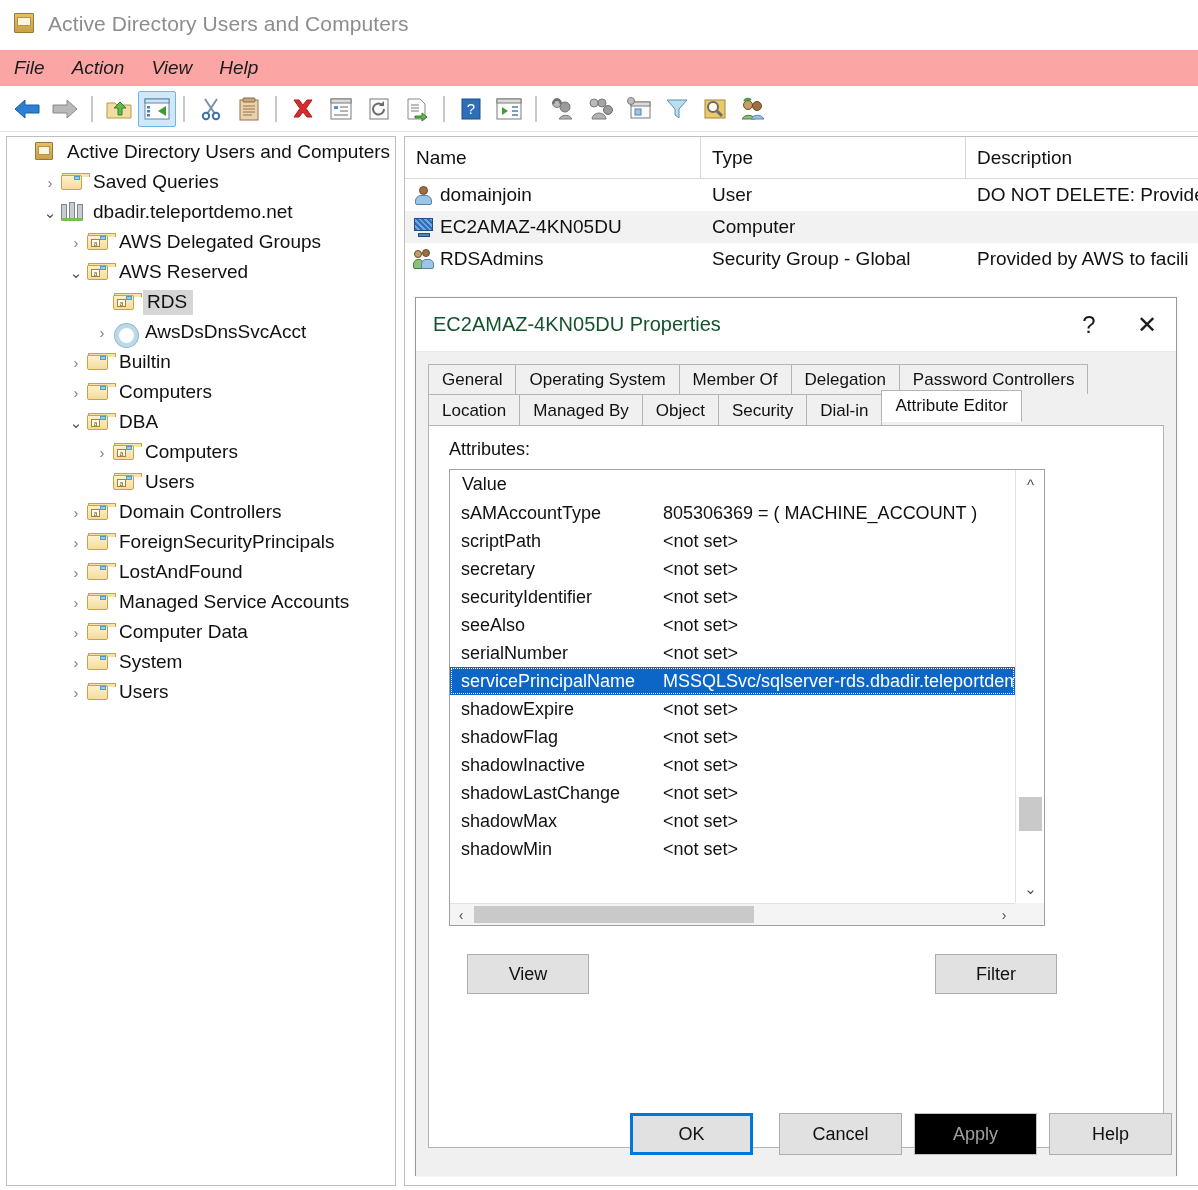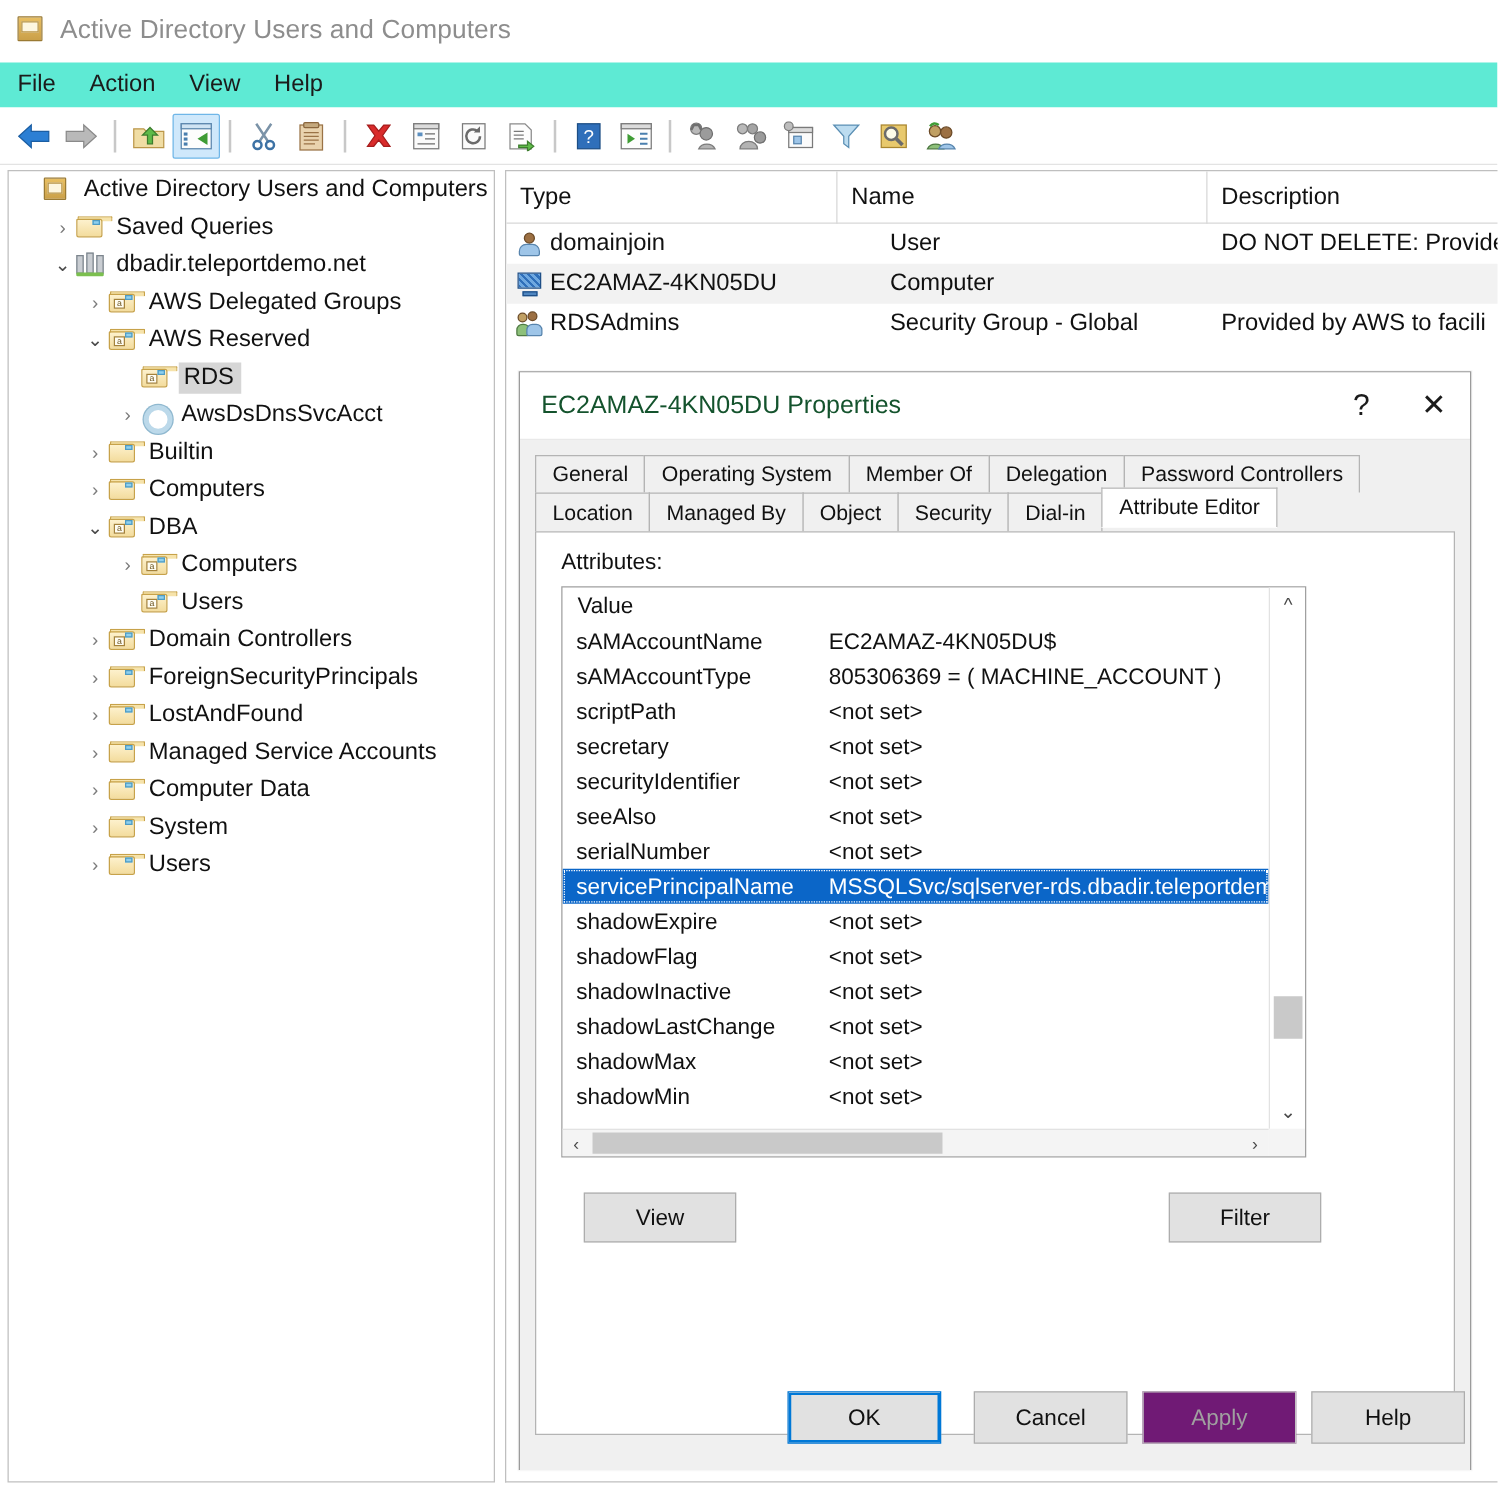--- a/index.html
+++ b/index.html
@@ -39,21 +39,22 @@
     background: #fdf6e0; border: 1px solid #b79448;
   }
   .titlebar .title-text {
     font-size: 21px; color: #8d8d8d; letter-spacing: .1px;
   }
 
   
   .menubar {
     position: absolute; left: 0; top: 50px; width: 1198px; height: 36px;
     display: flex; align-items: center; padding-left: 14px;
-    background: #5eead4;
+    background: #fca5a5;
+    font-style: italic;
   }
   .menubar .mi {
     font-size: 19px; color: #1b1b1b; padding: 2px 15px 2px 0px; margin-right: 12px;
     cursor: default;
   }
 
   
   .toolbar {
     position: absolute; left: 0; top: 86px; width: 1198px; height: 46px;
     background: #ffffff;
@@ -255,21 +256,21 @@
   .hscroll .arrow.r { right: 0; }
   .hscroll .thumb { position: absolute; left: 24px; top: 2px; height: 17px; width: 280px; background: #c9c9c9; }
   .corner { position: absolute; right: 0; bottom: 0; width: 29px; height: 22px; background: #f4f4f4; }
 
   .btn {
     background: #e1e1e1; border: 1px solid #adadad;
     font-size: 18px; color: #111;
     display: flex; align-items: center; justify-content: center;
     font-family: "Liberation Sans", sans-serif;
   }
-  .btn.disabled { color: #a0a0a0; background: #701a75; border-color: #c2c2c2; }
+  .btn.disabled { color: #a0a0a0; background: #000000; border-color: #c2c2c2; }
   .btn.default { border: 1px solid #0078d7; box-shadow: inset 0 0 0 2px #0078d7; }
 
   .btn-view { position: absolute; left: 38px; top: 528px; width: 122px; height: 40px; }
   .btn-filter { position: absolute; left: 506px; top: 528px; width: 122px; height: 40px; }
 
   .dlg-footer { position: absolute; left: 0; bottom: 0; width: 100%; height: 78px; }
   .dlg-footer .btn { position: absolute; top: 15px; width: 123px; height: 42px; }
   .b-ok { left: 214px; }
   .b-cancel { left: 363px; }
   .b-apply { left: 498px; }
@@ -637,22 +638,22 @@
               <div class="dot"></div>
             </div>
           </span>
           <span class="tlabel">Users</span>
         </div>
       </div>
   </div>
 
   <div class="listpane">
     <div class="lhead">
+      <div class="hc" style="width:296px">Name</div>
       <div class="hc" style="width:265px">Type</div>
-      <div class="hc" style="width:296px">Name</div>
       <div class="hc" style="width:239px;border-right:none">Description</div>
     </div>
     <div id="list-rows">
         <div class="lrow">
           <span class="cname" style="width:296px">
             <span>
               <div class="uico">
                 <div class="head"></div>
                 <div class="body"></div>
               </div>
@@ -722,24 +723,20 @@
       <div class="tabpage">
         <div class="attr-label">Attributes:</div>
 
         <div class="attr-box">
           <div class="attr-inner">
             <div class="ahead">
               <div class="hv">Value</div>
             </div>
             <div id="attr-rows">
                 <div class="arow">
-                  <span class="an">sAMAccountName</span>
-                  <span class="av">EC2AMAZ-4KN05DU$</span>
-                </div>
-                <div class="arow">
                   <span class="an">sAMAccountType</span>
                   <span class="av">805306369 = ( MACHINE_ACCOUNT )</span>
                 </div>
                 <div class="arow">
                   <span class="an">scriptPath</span>
                   <span class="av">&lt;not set&gt;</span>
                 </div>
                 <div class="arow">
                   <span class="an">secretary</span>
                   <span class="av">&lt;not set&gt;</span>

